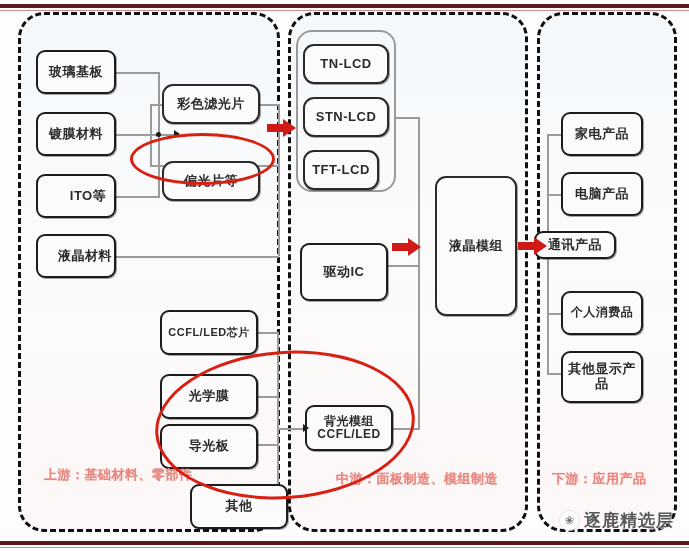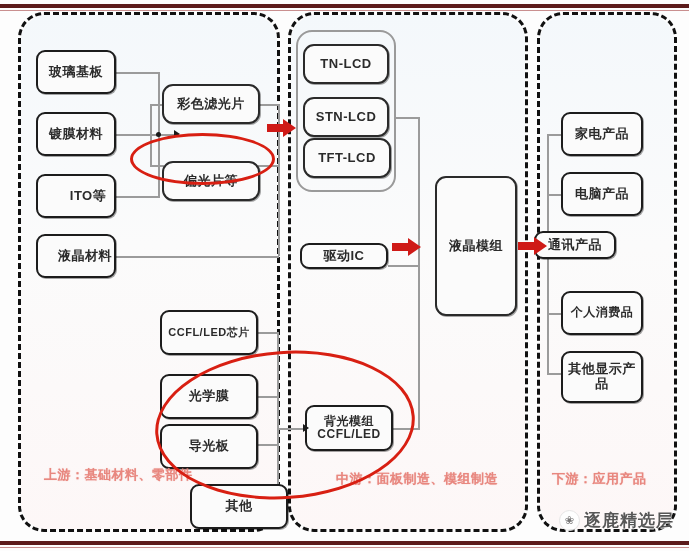--- a/index.html
+++ b/index.html
@@ -287,25 +287,25 @@
     <span>其他</span>
   </div>
 
   <div class="group-box" style="left:296px; top:30px; width:100px; height:162px;"></div>
   <div class="node soft fs13" style="left:303px; top:97px; width:86px; height:40px;">
     <span>STN-LCD</span>
   </div>
   <div class="node soft fs13" style="left:303px; top:44px; width:86px; height:40px;">
     <span>TN-LCD</span>
   </div>
-  <div class="node soft fs13" style="left:303px; top:138px; width:88px; height:40px;">
+  <div class="node soft fs13" style="left:303px; top:150px; width:76px; height:40px;">
     <span>TFT-LCD</span>
   </div>
 
-  <div class="node fs13" style="left:300px; top:243px; width:88px; height:26px;">
+  <div class="node fs13" style="left:300px; top:243px; width:88px; height:58px;">
     <span>驱动IC</span>
   </div>
 
   <div class="node fs12" style="left:305px; top:405px; width:88px; height:46px; flex-direction:column;">
     <span>背光模组</span>
     <span>CCFL/LED</span>
   </div>
 
   <div class="node soft fs13" style="left:435px; top:176px; width:82px; height:140px;">
     <span>液晶模组</span>

